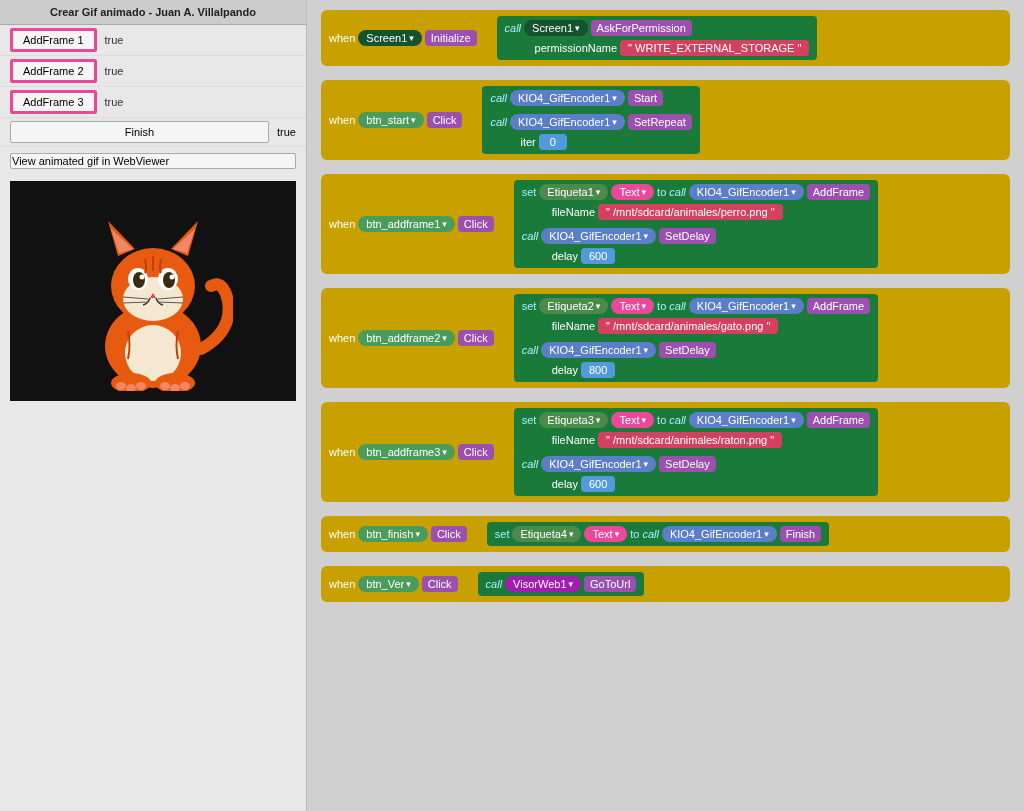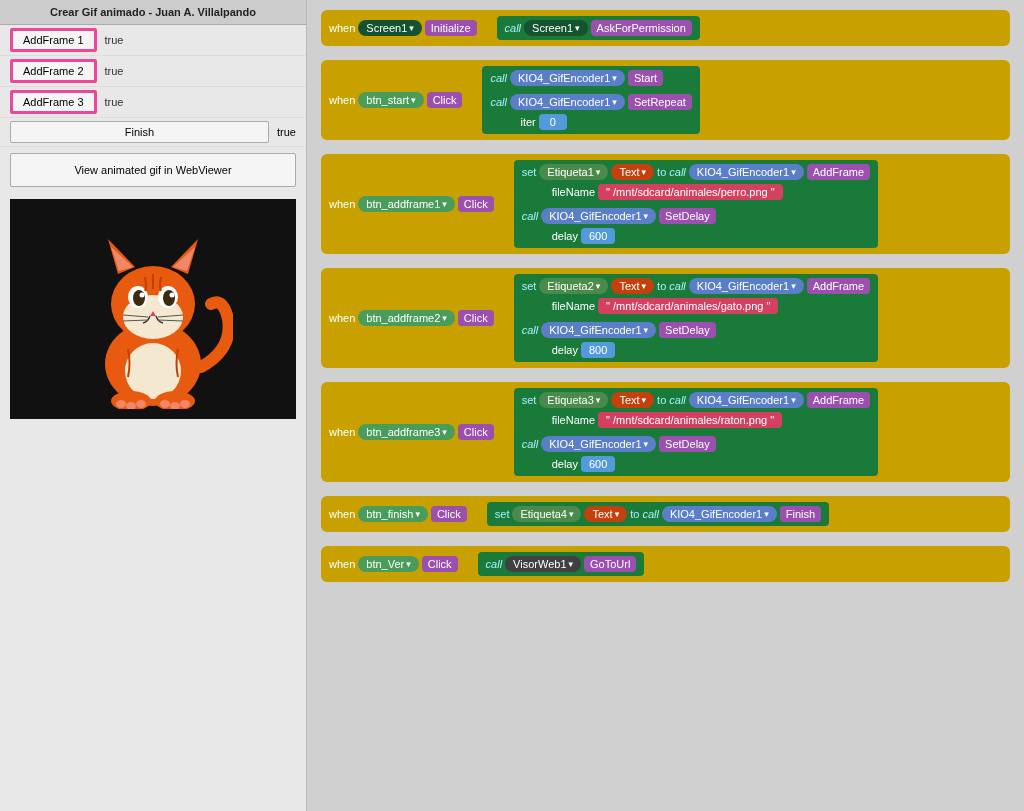--- a/index.html
+++ b/index.html
@@ -83,24 +83,23 @@
     #finish-label {
       margin-left: 8px;
       font-size: 11px;
     }
     #webviewer-btn {
       margin: 6px 10px;
       width: calc(100% - 20px);
       background: #f5f5f5;
       border: 1px solid #aaa;
       border-radius: 2px;
-      padding: 10px;
+      padding: 1px;
       font-size: 11px;
       cursor: pointer;
-      text-align: center;
     }
     #cat-image-container {
       width: calc(100% - 20px);
       margin: 6px 10px;
       background: #111;
       display: flex;
       justify-content: center;
       align-items: center;
       padding: 10px;
       min-height: 220px;
@@ -134,22 +133,22 @@
       font-size: 11px;
       color: white;
       display: inline-flex;
       align-items: center;
       gap: 2px;
     }
     .pill-screen { background: #14532d; }
     .pill-kio4 { background: #5b7ec8; }
     .pill-btn { background: #4a9c5a; }
     .pill-etiqueta { background: #4a8a4a; }
-    .pill-text { background: #c2410c; border-radius: 8px; }
-    .pill-visor { background: #404040; text-align: right; }
+    .pill-text { background: #ec4899; border-radius: 8px; }
+    .pill-visor { background: #a21caf; text-align: right; }
 
     
     .action-label {
       background: #9b4faf;
       color: white;
       border-radius: 4px;
       padding: 2px 6px;
       font-size: 11px;
     }
 
@@ -316,20 +315,24 @@
       <span class="wt">when</span>
       <span class="pill pill-screen">Screen1</span>
       <span class="action-label">Initialize</span>
     </div>
     <div class="inner-block">
       <div class="call-block">
         <span class="call-label">call</span>
         <span class="pill pill-screen">Screen1</span>
         <span class="action-label">AskForPermission</span>
       </div>
+      <div class="call-block indent-1">
+        <span class="wt">permissionName</span>
+        <span class="string-val">" WRITE_EXTERNAL_STORAGE "</span>
+      </div>
     </div>
   </div>
 
   <div class="block-container">
     <div class="block-row">
       <span class="wt">when</span>
       <span class="pill pill-btn">btn_start</span>
       <span class="action-label">Click</span>
     </div>
     <div class="inner-block">

